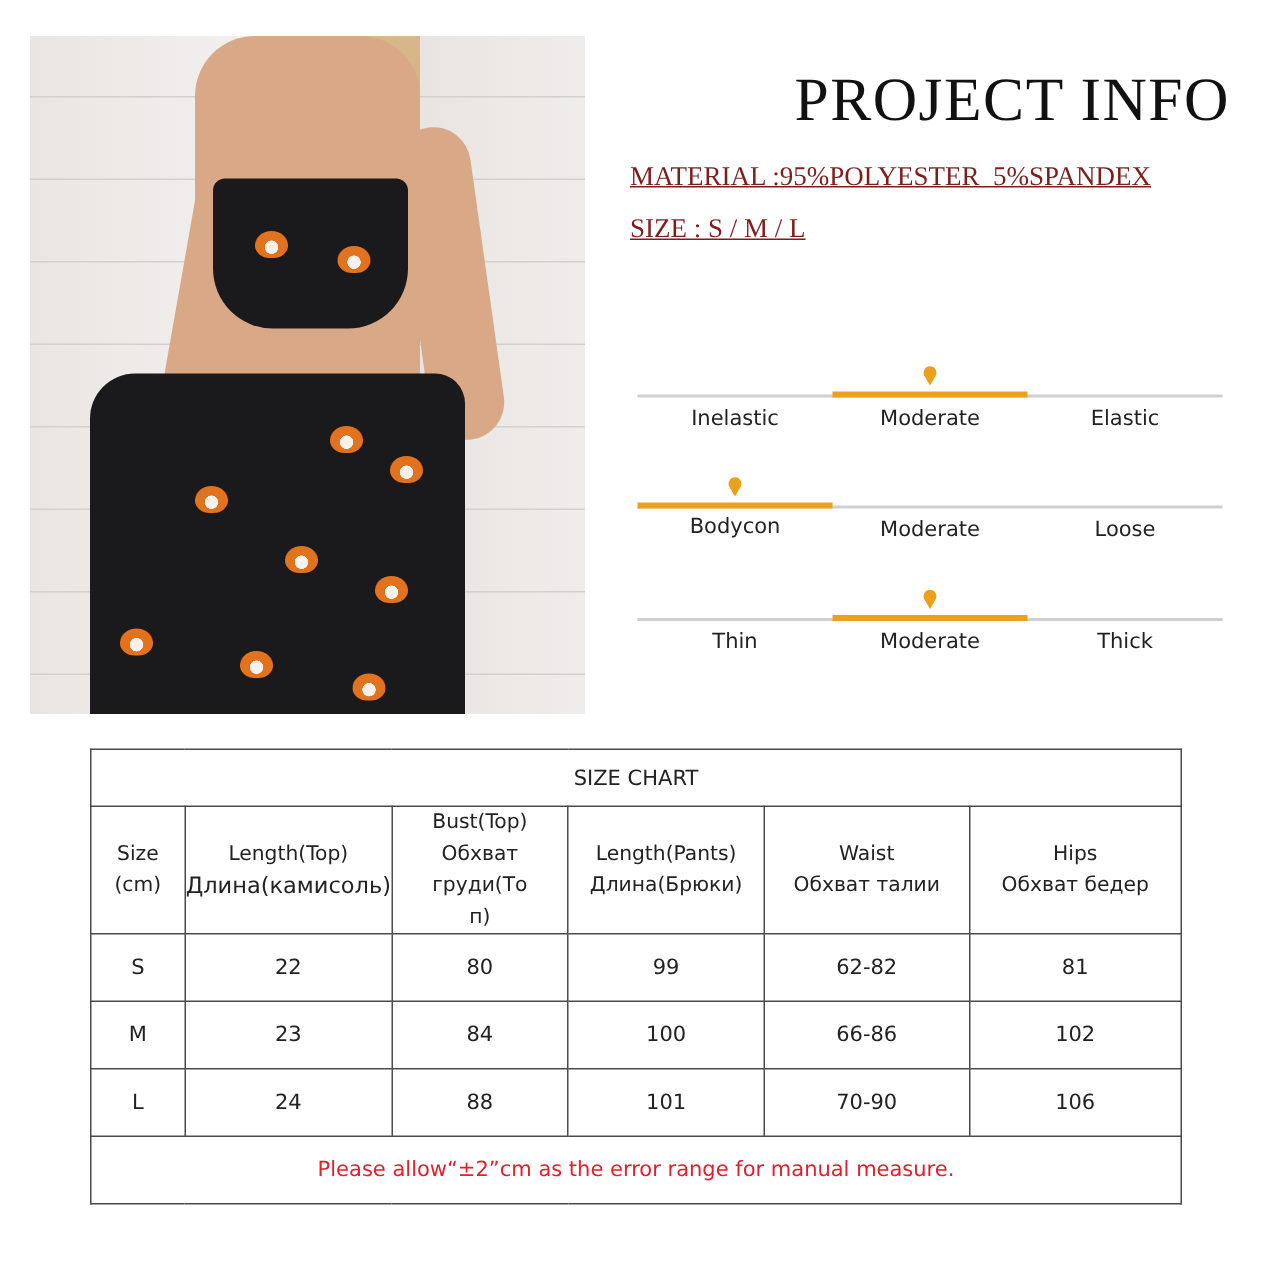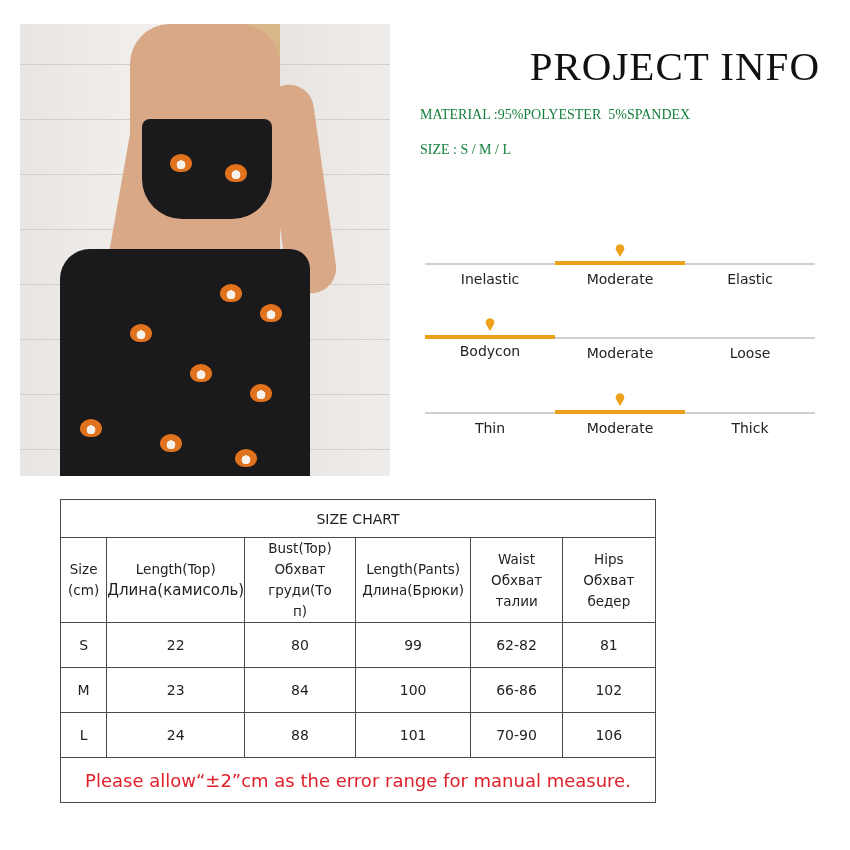--- a/index.html
+++ b/index.html
@@ -19,46 +19,46 @@
   .fox { position: absolute; width: 22px; height: 18px; border-radius: 50% 50% 45% 45%;
          background: radial-gradient(circle at 50% 60%, #f6f1ea 0 28%, #e2731e 30% 70%, #b44a12 72%); }
 
   
   .info-title {
     position: absolute; left: 420px; top: 42px; width: 400px; text-align: right;
     font-family: "Liberation Serif", "DejaVu Serif", serif; font-size: 41px; letter-spacing: 1px; color: #111;
   }
   .info-line {
     position: absolute; left: 420px; font-family: "Liberation Serif", "DejaVu Serif", serif;
-    font-size: 14px; color: #15803d; white-space: pre;
+    font-size: 18px; color: #7f1d1d; white-space: pre; text-decoration: underline;
   }
   .info-material { top: 107px; }
   .info-size { top: 142px; }
 
   
   .scale { position: absolute; left: 425px; width: 390px; height: 50px; }
   .scale .track { position: absolute; left: 0; right: 0; height: 2px; background: #cfcfcf; top: 0; }
   .scale .active { position: absolute; width: 130px; height: 4px; background: #eda11a; top: -2px; }
   .scale .pin { position: absolute; top: -20px; width: 10px; height: 14px; }
   .scale .labels { position: absolute; top: 8px; left: 0; right: 0; display: flex; }
   .scale .labels span { flex: 1; text-align: center; font-size: 14px; color: #222;
                         font-family: "DejaVu Sans", sans-serif; }
 
   
   table.size-chart {
-    position: absolute; left: 60px; top: 499px; width: 596px;
+    position: absolute; left: 60px; top: 499px; width: 728px;
     border-collapse: collapse; font-family: "DejaVu Sans", sans-serif; font-size: 13px; color: #222;
   }
   table.size-chart td, table.size-chart th {
     border: 1.5px solid #4a4a4a; text-align: center; vertical-align: middle; font-weight: normal;
   }
   .t-title td { height: 38px; font-size: 14px; }
   .t-head th { height: 65px; line-height: 21px; font-size: 13.5px; }
   .t-row td { height: 45px; font-size: 14px; }
-  .t-note td { height: 45px; color: #e0202a; font-size: 18px; }
+  .t-note td { height: 45px; color: #e0202a; font-size: 14px; }
   .t-note.second td { height: 44px; font-size: 12px; }
 </style>
 </head>
 <body>
 
 <div class="photo">
   <div class="brick" style="top:40px"></div>
     <div class="brick" style="top:95px"></div>
   <div class="brick" style="top:150px"></div>
     <div class="brick" style="top:205px"></div>

